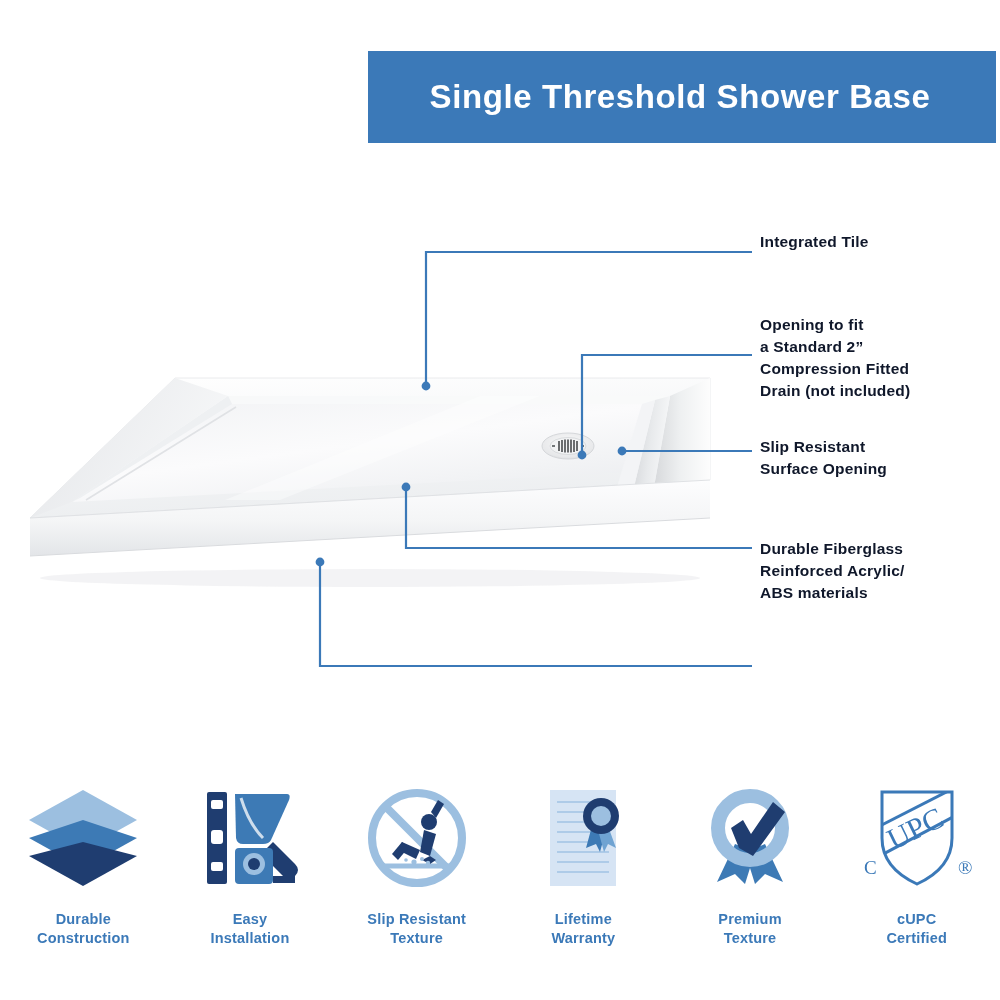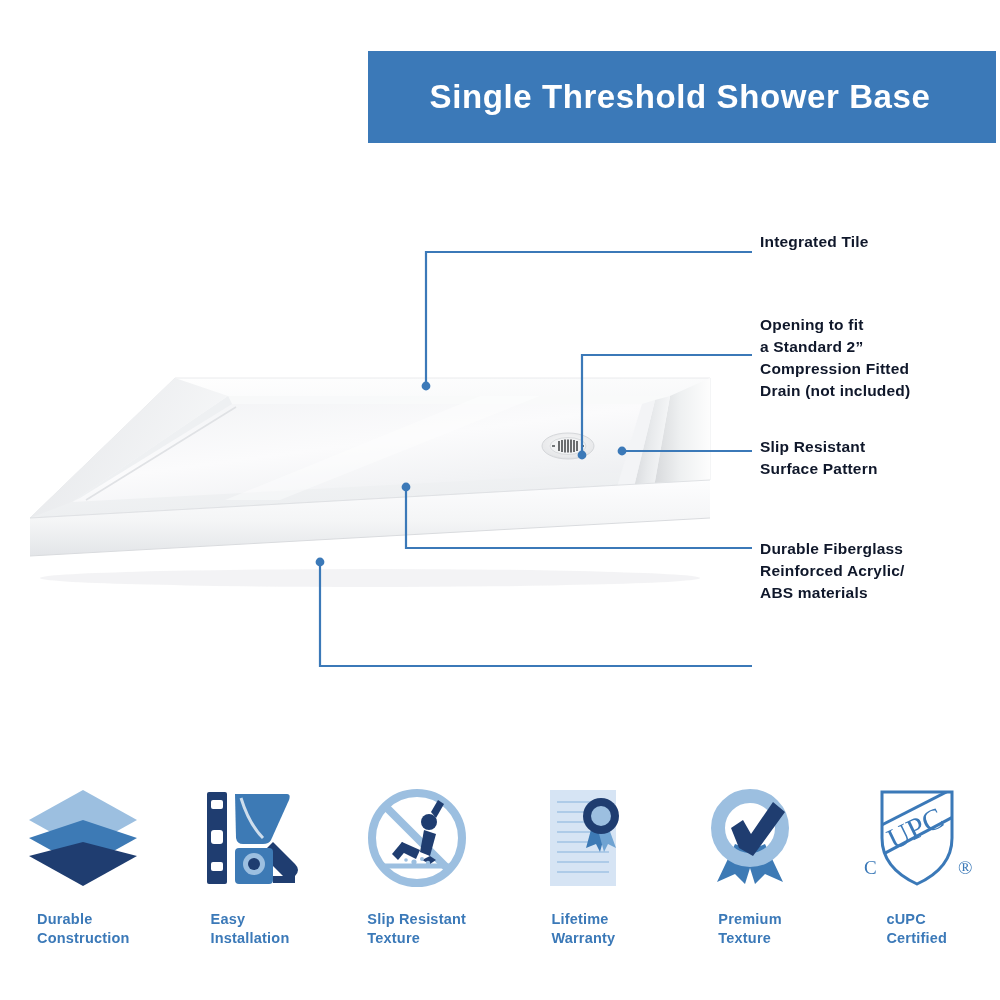--- a/index.html
+++ b/index.html
@@ -103,20 +103,21 @@
     justify-content: flex-start;
   }
   .feature .fig {
     height: 112px;
     display: flex;
     align-items: center;
     justify-content: center;
   }
   .feature .cap {
     margin-top: 16px;
+    text-align: center;
     color: #3b79b8;
     font-size: 14.5px;
     font-weight: bold;
     line-height: 1.32;
     letter-spacing: 0.2px;
     font-family: "Liberation Sans", sans-serif;
   }
   .feature .cap .ln { display: block; white-space: nowrap; }
 </style>
 </head>
@@ -231,21 +232,21 @@
 
   <div class="callout" id="callout-1">
     <span class="ln">Opening to fit</span>
     <span class="ln">a Standard 2”</span>
     <span class="ln">Compression Fitted</span>
     <span class="ln">Drain (not included)</span>
   </div>
 
   <div class="callout" id="callout-2">
     <span class="ln">Slip Resistant</span>
-    <span class="ln">Surface Pattern</span>
+    <span class="ln">Surface Opening</span>
   </div>
 
   <div class="callout" id="callout-3">
     <span class="ln">Durable Fiberglass</span>
     <span class="ln">Reinforced Acrylic/</span>
     <span class="ln">ABS materials</span>
   </div>
 
 
   <div id="features">

